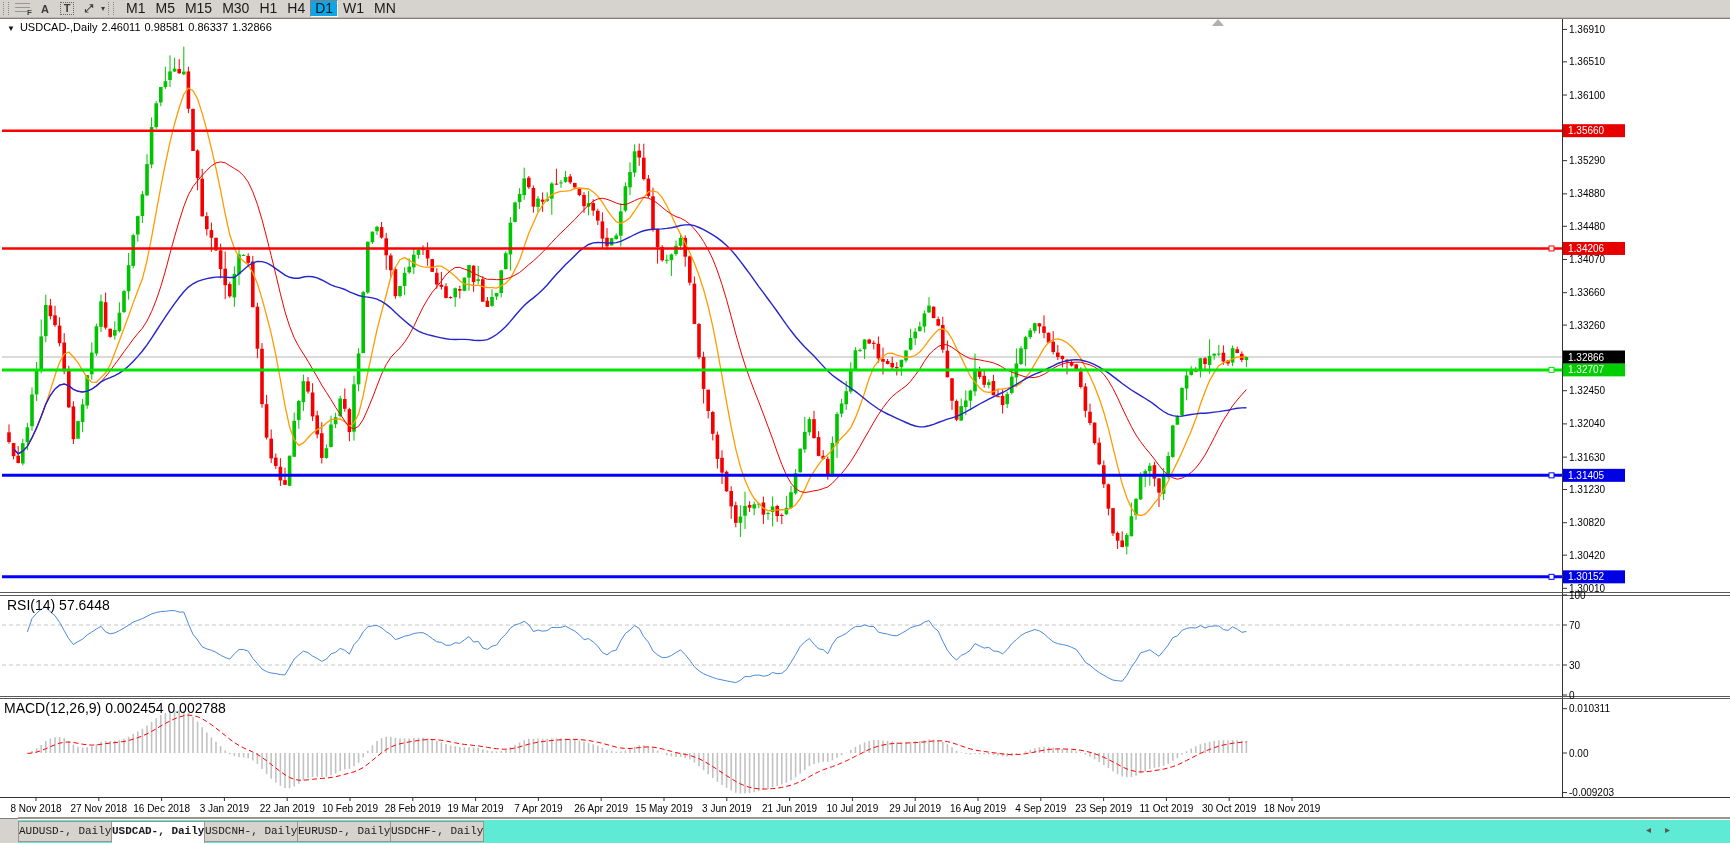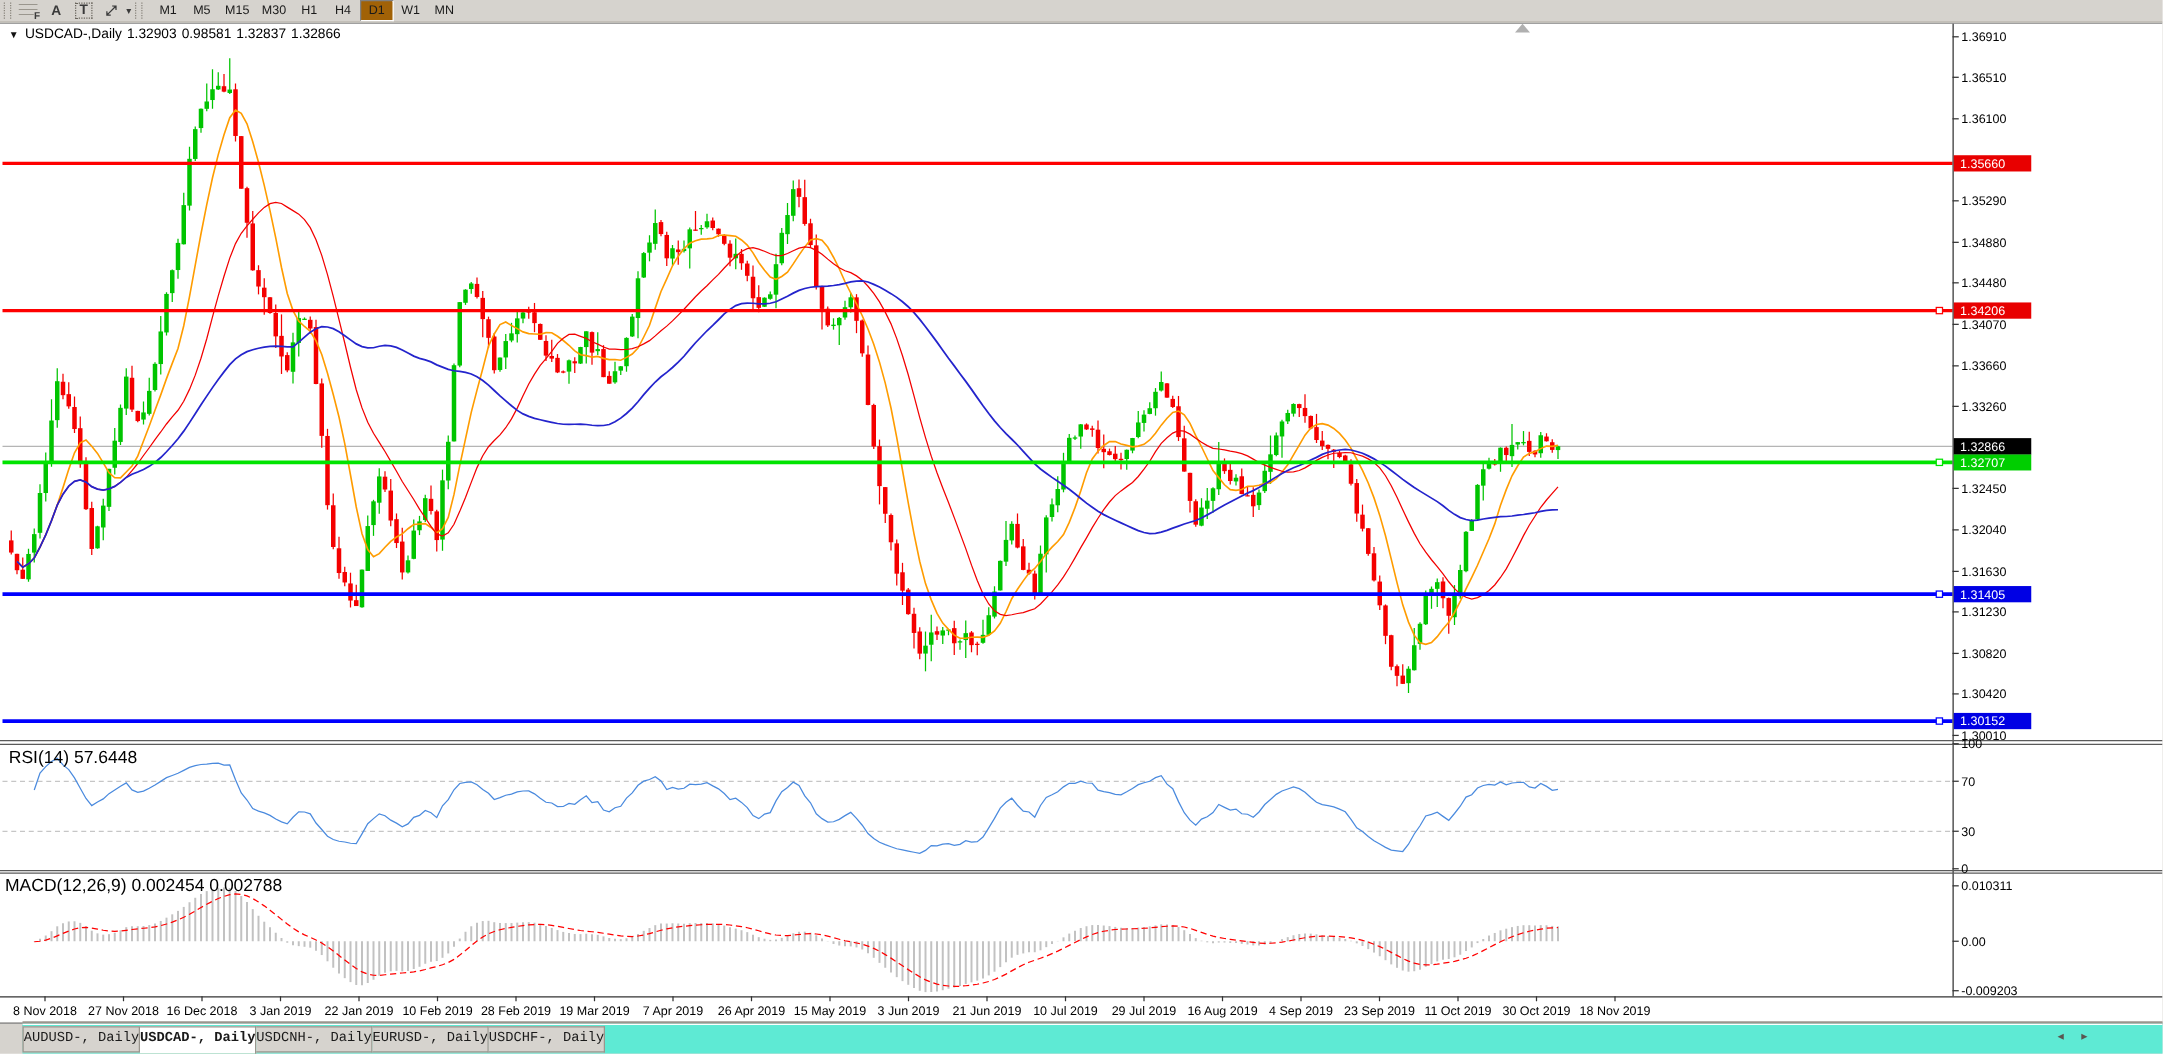--- a/index.html
+++ b/index.html
@@ -10,23 +10,23 @@
            border-bottom:1px solid #bdb9b1;display:flex;align-items:center;z-index:6}
   .grip{width:4px;height:13px;margin:0 3px;border-left:1px dotted #8a867e;border-right:1px dotted #8a867e}
   .tool-icon{width:22px;height:15px;display:flex;align-items:center;justify-content:center;
              font-size:11px;color:#3a3a3a;font-weight:bold;position:relative;cursor:pointer}
   .tool-icon .dots{position:absolute;left:3px;top:2px;width:15px;height:11px;
      background:repeating-linear-gradient(#9a968e 0 1px,transparent 1px 4px)}
   .tool-icon .sub{position:absolute;right:2px;bottom:-1px;font-size:8px;font-weight:bold;color:#3a3a3a;background:#d6d3ce;line-height:8px}
   .tool-icon.boxed span.g{border:1px dotted #6a665e;padding:0 3px;line-height:11px}
   .caret{font-size:8px;color:#3a3a3a;margin-left:1px;cursor:pointer}
   .tfwrap{display:flex;align-items:center;margin-left:4px}
-  .tfbtn{min-width:17px;padding:0 4px;height:15px;line-height:15px;text-align:center;font-size:10px;
+  .tfbtn{min-width:17px;padding:0 4px;height:15px;line-height:15px;text-align:left;font-size:14px;
          color:#1a1a1a;border:1px solid transparent;cursor:pointer}
-  .tfbtn.pressed{background:#a16207;border-color:#808080 #ffffff #ffffff #808080;background-clip:padding-box}
+  .tfbtn.pressed{background:#0ea5e9;border-color:#808080 #ffffff #ffffff #808080;background-clip:padding-box}
   
   #svg{position:absolute;top:0;left:0;z-index:1}
   .overlay{position:absolute;z-index:4;font-size:14px;color:#000;white-space:nowrap}
   #title{top:21px;left:7px;font-size:11px}
   #title .tri{font-size:8px;color:#111;margin-right:5px;cursor:pointer}
   #title span{margin-right:4px}
   #rsiLabel{top:597px;left:7px}
   #macdLabel{top:700px;left:4px}
   
   .tabbar{position:absolute;left:18px;bottom:0;width:1730px;height:23px;background:#5eead4;z-index:6;
@@ -1010,21 +1010,21 @@
     <text x="1103.6" y="812" fill="#000000" text-anchor="middle" font-family="&quot;Liberation Sans&quot;,sans-serif" font-size="10">23 Sep 2019</text>
     <line x1="1166.3999999999999" y1="797" x2="1166.3999999999999" y2="801" stroke="#333333"></line>
     <text x="1166.3999999999999" y="812" fill="#000000" text-anchor="middle" font-family="&quot;Liberation Sans&quot;,sans-serif" font-size="10">11 Oct 2019</text>
     <line x1="1229.2" y1="797" x2="1229.2" y2="801" stroke="#333333"></line>
     <text x="1229.2" y="812" fill="#000000" text-anchor="middle" font-family="&quot;Liberation Sans&quot;,sans-serif" font-size="10">30 Oct 2019</text>
     <line x1="1292" y1="797" x2="1292" y2="801" stroke="#333333"></line>
     <text x="1292" y="812" fill="#000000" text-anchor="middle" font-family="&quot;Liberation Sans&quot;,sans-serif" font-size="10">18 Nov 2019</text>
   </svg>
 
 <div class="overlay" id="title">
-  <span class="tri">▼</span><span>USDCAD-,Daily</span><span>1.32903</span><span>0.98581</span><span>1.32837</span><span>1.32866</span>
+  <span class="tri">▼</span><span>USDCAD-,Daily</span><span>2.46011</span><span>0.98581</span><span>0.86337</span><span>1.32866</span>
 </div>
 <div class="overlay" id="rsiLabel">RSI(14) 57.6448</div>
 <div class="overlay" id="macdLabel">MACD(12,26,9) 0.002454 0.002788</div>
 
 <div class="tabbar">
   <div class="tabs" id="tabs">
       <div class="tab">AUDUSD-, Daily</div>
       <div class="tab active">USDCAD-, Daily</div>
       <div class="tab">USDCNH-, Daily</div>
       <div class="tab">EURUSD-, Daily</div>

